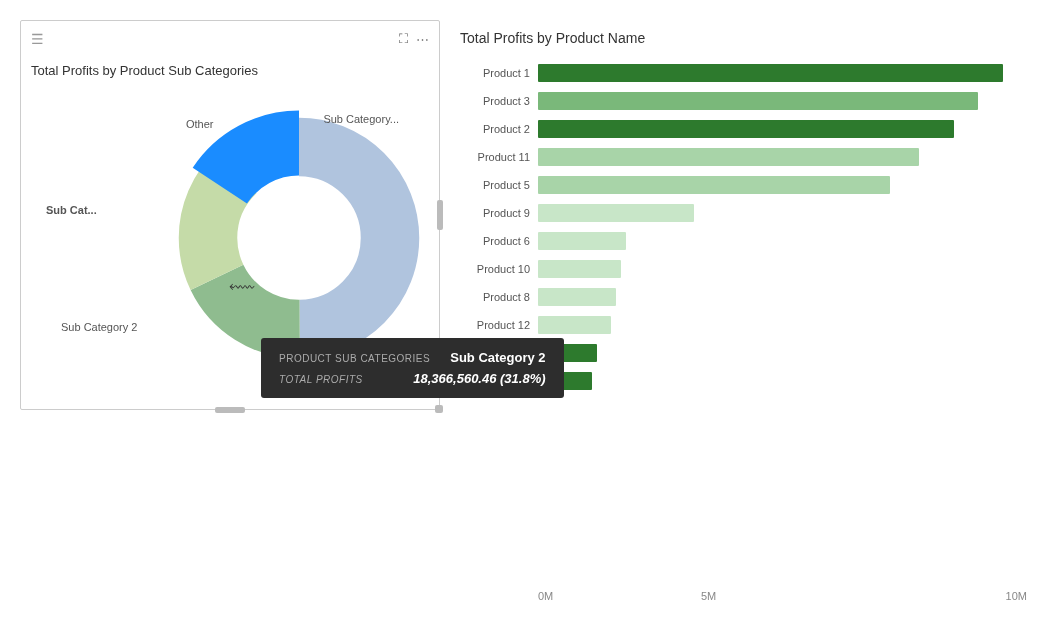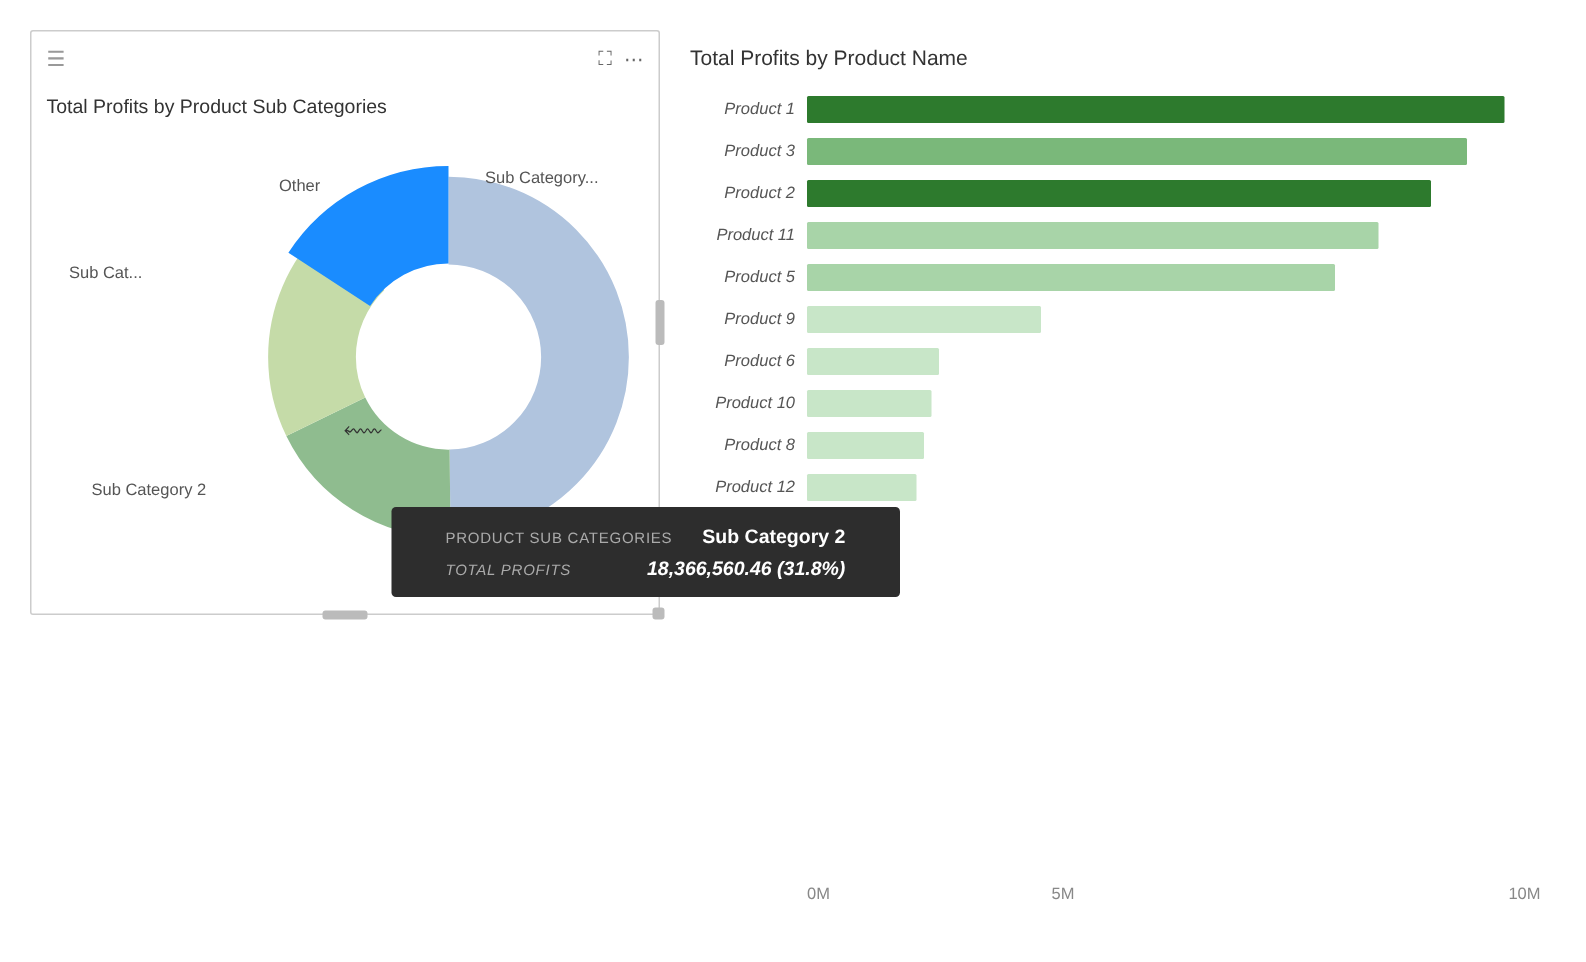--- a/index.html
+++ b/index.html
@@ -78,31 +78,31 @@
     
     .donut-label {
       position: absolute;
       font-size: 11px;
       color: #555;
       white-space: nowrap;
     }
 
     .label-other { top: 30px; left: 155px; }
     .label-subcat-top { top: 25px; right: 30px; }
-    .label-subcat-left { top: 88px; left: 15px; }
+    .label-subcat-left { top: 116px; left: 15px; font-weight: bold; }
     .label-subcat2 { bottom: 55px; left: 30px; }
 
     
     .tooltip {
       position: absolute;
       bottom: -10px;
       left: 230px;
       background: #2d2d2d;
       color: #fff;
-      padding: 12px 36px;
+      padding: 12px 18px;
       border-radius: 3px;
       z-index: 10;
       min-width: 280px;
     }
 
     .tooltip-row {
       display: flex;
       justify-content: space-between;
       align-items: baseline;
       margin-bottom: 6px;
@@ -136,21 +136,20 @@
       font-size: 14px;
       color: #333;
       margin-bottom: 16px;
     }
 
     .bar-chart {
       display: flex;
       flex-direction: column;
       gap: 6px;
       height: 520px;
-      font-style: italic;
     }
 
     .bar-row {
       display: flex;
       align-items: center;
       height: 22px;
       gap: 8px;
     }
 
     .bar-label {

